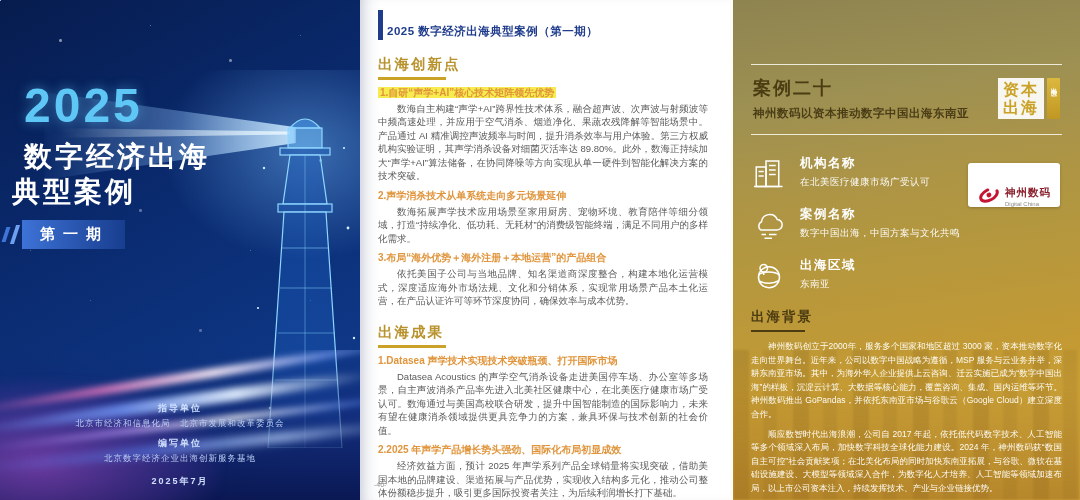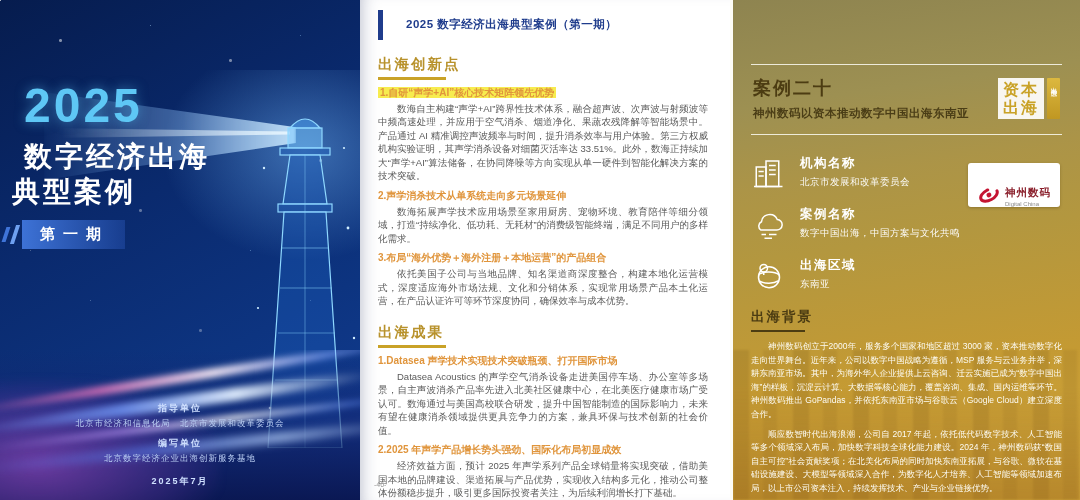--- a/index.html
+++ b/index.html
@@ -51,21 +51,21 @@
   .issue-box { background:linear-gradient(90deg, rgba(64,118,220,.95), rgba(40,84,180,.45));
     padding:5px 16px 5px 18px; font-size:15px; font-weight:700; color:#fff; letter-spacing:8px; }
   .cover-footer { position:absolute; left:0; bottom:12px; width:100%; text-align:center; color:#cfe0ff; }
   .f-label { font-size:9px; font-weight:700; letter-spacing:2px; margin-top:7px; }
   .f-orgs { font-size:8.5px; color:#b9cdf2; margin-top:3px; letter-spacing:1px; }
   .f-date { font-size:9px; font-weight:700; letter-spacing:2px; margin-top:10px; }
 
   
   .page-mid { position:relative; width:370px; flex:0 0 370px; height:500px; background:#ffffff;
     padding:10px 22px 0 18px; overflow:hidden; box-shadow:inset 14px 0 18px -14px rgba(30,40,90,.35); }
-  .mid-header { display:flex; align-items:center; gap:23px; }
+  .mid-header { display:flex; align-items:flex-end; gap:4px; }
   .mid-header .vbar { width:5px; height:30px; background:#1f3c8c; }
   .mid-header .htext { font-size:11.5px; font-weight:800; color:#1f3c8c; letter-spacing:.5px; padding-bottom:1px; }
   h2.sec { font-size:14.5px; font-weight:800; color:#b8922c; letter-spacing:2px; margin:15px 0 5px; }
   h2.sec::after { content:""; display:block; width:68px; height:3px; background:#c9a227; margin-top:3px; }
   h3.item { font-size:10px; font-weight:700; color:#e0953c; margin:6px 0 2px; }
   h3.item .hl { background:#f7ec4f; padding:0 2px; }
   p.body { font-size:9.5px; line-height:1.42; color:#5a5a5a; text-align:justify; text-indent:2em; margin:0 0 3px; }
   .pageno { position:absolute; left:14px; bottom:12px; font-size:7px; color:#999; }
 
   
@@ -163,21 +163,21 @@
   </section>
 
   <section class="page-mid">
     <header class="mid-header">
       <span class="vbar"></span>
       <span class="htext">2025 数字经济出海典型案例（第一期）</span>
     </header>
 
     <h2 class="sec">出海创新点</h2>
     <h3 class="item"><span class="hl">1.自研“声学+AI”核心技术矩阵领先优势</span></h3>
-    <p class="body">数海自主构建“声学+AI”跨界性技术体系，融合超声波、次声波与射频波等中频高速处理，并应用于空气消杀、烟道净化、果蔬农残降解等智能场景中。产品通过 AI 精准调控声波频率与时间，提升消杀效率与用户体验。第三方权威机构实验证明，其声学消杀设备对细菌灭活率达 33.51%。此外，数海正持续加大“声学+AI”算法储备，在协同降噪等方向实现从单一硬件到智能化解决方案的技术突破。</p>
+    <p class="body">数海自主构建“声学+AI”跨界性技术体系，融合超声波、次声波与射频波等中频高速处理，并应用于空气消杀、烟道净化、果蔬农残降解等智能场景中。产品通过 AI 精准调控声波频率与时间，提升消杀效率与用户体验。第三方权威机构实验证明，其声学消杀设备对细菌灭活率达 89.80%。此外，数海正持续加大“声学+AI”算法储备，在协同降噪等方向实现从单一硬件到智能化解决方案的技术突破。</p>
     <h3 class="item">2.声学消杀技术从单系统走向多元场景延伸</h3>
     <p class="body">数海拓展声学技术应用场景至家用厨房、宠物环境、教育陪伴等细分领域，打造“持续净化、低功耗、无耗材”的消费级智能终端，满足不同用户的多样化需求。</p>
     <h3 class="item">3.布局“海外优势＋海外注册＋本地运营”的产品组合</h3>
     <p class="body">依托美国子公司与当地品牌、知名渠道商深度整合，构建本地化运营模式，深度适应海外市场法规、文化和分销体系，实现常用场景产品本土化运营，在产品认证许可等环节深度协同，确保效率与成本优势。</p>
 
     <h2 class="sec">出海成果</h2>
     <h3 class="item">1.Datasea 声学技术实现技术突破瓶颈、打开国际市场</h3>
     <p class="body">Datasea Acoustics 的声学空气消杀设备走进美国停车场、办公室等多场景，自主声波消杀产品率先进入北美社区健康中心，在北美医疗健康市场广受认可。数海通过与美国高校联合研发，提升中国智能制造的国际影响力，未来有望在健康消杀领域提供更具竞争力的方案，兼具环保与技术创新的社会价值。</p>
     <h3 class="item">2.2025 年声学产品增长势头强劲、国际化布局初显成效</h3>
     <p class="body">经济效益方面，预计 2025 年声学系列产品全球销量将实现突破，借助美国本地的品牌建设、渠道拓展与产品优势，实现收入结构多元化，推动公司整体份额稳步提升，吸引更多国际投资者关注，为后续利润增长打下基础。</p>
@@ -220,21 +220,21 @@
             <rect x="20" y="8" width="17" height="34"></rect>
           <line x1="24" y1="14" x2="33" y2="14"></line>
             <line x1="24" y1="20" x2="33" y2="20"></line>
           <line x1="24" y1="26" x2="33" y2="26"></line>
             <line x1="10" y1="22" x2="17" y2="22"></line>
           <line x1="10" y1="28" x2="17" y2="28"></line>
             <line x1="4" y1="42" x2="42" y2="42"></line>
         </svg>
         <div>
           <div class="info-label">机构名称</div>
-          <div class="info-value">北京市发展和改革委员会</div>
+          <div class="info-value">在北美医疗健康市场广受认可</div>
         </div>
       </div>
 
       <div class="info-row">
         <svg class="info-icon" viewBox="0 0 48 48" fill="none" stroke="#fff" stroke-width="2">
           <path d="M13 32h21a7 7 0 0 0 1-14 11 11 0 0 0-21 3 6.5 6.5 0 0 0-1 11z"></path>
           <line x1="14" y1="38" x2="20" y2="38"></line>
             <line x1="24" y1="38" x2="34" y2="38"></line>
           <line x1="18" y1="43" x2="28" y2="43"></line>
         </svg>

